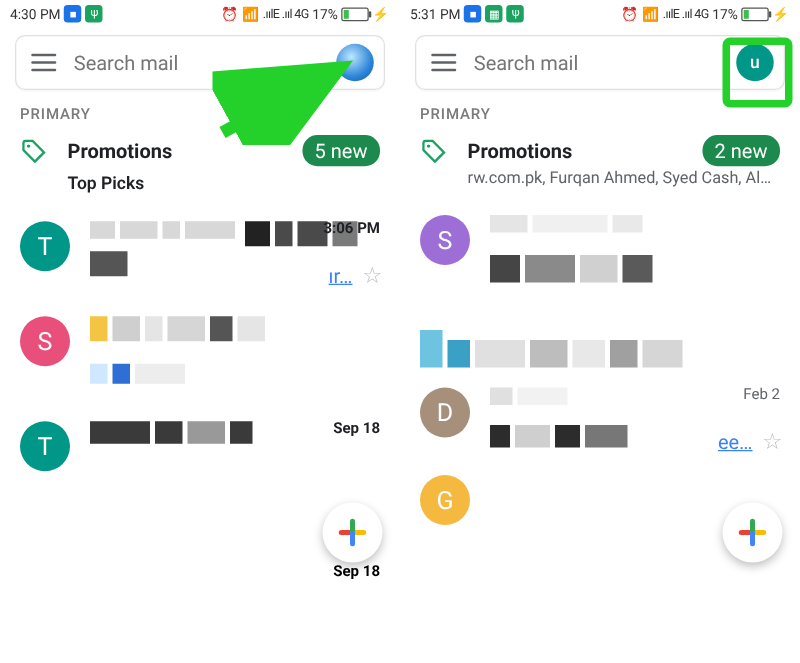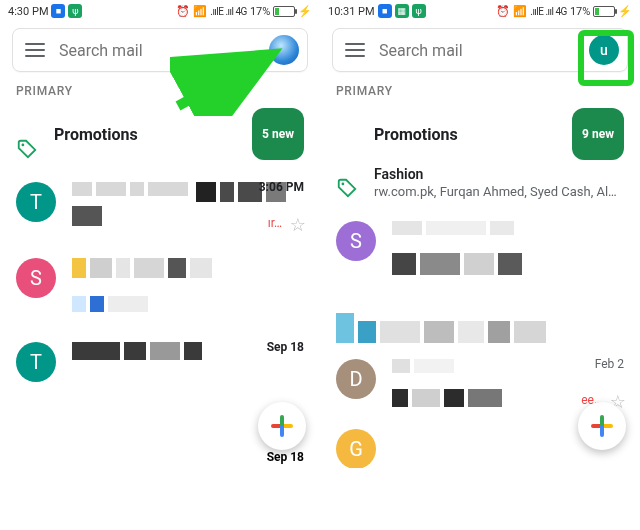--- a/index.html
+++ b/index.html
@@ -11,35 +11,35 @@
   .sb-chip { width: 14px; height: 14px; border-radius: 3px; display: flex; align-items: center; justify-content: center; color: #fff; font-size: 9px; }
   .searchwrap { padding: 6px 12px 8px; }
   .searchbar { height: 44px; border: 1px solid #e0e0e0; border-radius: 8px; display: flex; align-items: center; padding: 0 8px 0 12px; gap: 14px; box-shadow: 0 1px 1px rgba(0,0,0,.03); }
   .hamburger { width: 20px; height: 14px; display: flex; flex-direction: column; justify-content: space-between; cursor: pointer; }
   .hamburger span { height: 2px; background: #5f6368; border-radius: 1px; }
   .searchtext { flex: 1; color: #757575; font-size: 16px; }
   .avatar { width: 30px; height: 30px; border-radius: 50%; display: flex; align-items: center; justify-content: center; color: #fff; font-size: 14px; font-weight: 500; }
   .avatar.globe { background: radial-gradient(circle at 40% 35%, #bfe6ff, #2e86d8 60%, #0a58a8); }
   .avatar.circle { background: #009688; }
   .section-label { padding: 4px 16px 6px; font-size: 12px; letter-spacing: .7px; color: #7a7a7a; font-weight: 500; }
-  .promo { display: flex; align-items: flex-end; padding: 4px 16px 14px; gap: 16px; }
+  .promo { display: flex; align-items: flex-start; padding: 4px 16px 14px; gap: 16px; }
   .tag-icon { width: 22px; height: 22px; margin-top: 2px; }
   .promo-main { flex: 1; min-width: 0; }
   .promo-head { display: flex; align-items: center; justify-content: space-between; }
   .promo-title { font-size: 16px; font-weight: 700; color: #202124; }
-  .promo-badge { background: #1b8a4c; color: #fff; font-size: 12px; font-weight: 700; padding: 19px 10px; border-radius: 12px; }
+  .promo-badge { background: #1b8a4c; color: #fff; font-size: 16px; font-weight: 400; padding: 3px 10px; border-radius: 12px; }
   .promo-sub { font-size: 14px; font-weight: 600; color: #202124; margin-top: 6px; }
   .promo-line { font-size: 13px; color: #5f6368; margin-top: 2px; white-space: nowrap; overflow: hidden; text-overflow: ellipsis; }
   .conv { display: flex; align-items: flex-start; padding: 8px 16px; gap: 16px; position: relative; }
   .cav { width: 40px; height: 40px; border-radius: 50%; display: flex; align-items: center; justify-content: center; color: #fff; font-size: 20px; font-weight: 400; }
   .body { flex: 1; min-width: 0; }
   .time { position: absolute; right: 16px; top: 6px; font-size: 12px; font-weight: 700; color: #202124; }
   .time.light { font-weight: 400; color: #5f6368; }
   .star { position: absolute; right: 14px; top: 40px; color: #bdbdbd; font-size: 18px; }
-  .snip { position: absolute; right: 38px; top: 42px; font-size: 12px; color: #ef4444; }
+  .snip { position: absolute; right: 38px; top: 42px; font-size: 16px; color: #3b82f6; text-decoration: underline; }
   .blur { display: flex; flex-wrap: wrap; gap: 4px; }
   .sq { height: 14px; background: #bfbfbf; }
   .fab { position: absolute; right: 14px; bottom: 18px; width: 48px; height: 48px; border-radius: 50%; background: #fff; box-shadow: 0 3px 8px rgba(0,0,0,.25); display: flex; align-items: center; justify-content: center; }
   .plus { position: relative; width: 22px; height: 22px; }
   .plus .h { position: absolute; left: 0; top: 9px; width: 22px; height: 4px; border-radius: 2px; background: linear-gradient(to right,#ea4335 0 50%,#fbbc05 50% 100%); }
   .plus .v { position: absolute; top: 0; left: 9px; width: 4px; height: 22px; border-radius: 2px; background: linear-gradient(to bottom,#34a853 0 50%,#4285f4 50% 100%); }
   .arrow { position: absolute; pointer-events: none; }
   .highlight-box { position: absolute; border: 6px solid #24d12b; border-radius: 6px; pointer-events: none; }
   .signals { font-size: 10px; letter-spacing: -.5px; }
   .battery { width: 22px; height: 11px; border: 1px solid #555; border-radius: 2px; position: relative; }
@@ -87,20 +87,21 @@
     <div class="promo">
       <svg class="tag-icon" viewBox="0 0 24 24">
           <path fill="none" stroke="#1aa260" stroke-width="2" d="M3 5a2 2 0 0 1 2-2h6l10 10-8 8L3 11V5Z"></path>
           <circle cx="7.5" cy="7.5" r="1.5" fill="#1aa260"></circle>
         </svg>
       <div class="promo-main">
         <div class="promo-head">
           <div class="promo-title">Promotions</div>
           <div class="promo-badge">5 new</div>
         </div>
+        <div class="promo-sub">Top Picks</div>
       </div>
     </div>
 
     <div class="conv" style="height:76px">
       <div class="cav" style="background:#009688">T</div>
       <div class="body">
           <div class="blur">
         <span class="sq" style="width:20px;background:#d8d8d8"></span>
             <span class="sq" style="width:30px;background:#d8d8d8"></span>
             <span class="sq" style="width:14px;background:#d8d8d8"></span>
@@ -164,21 +165,21 @@
             <path d="M0 0 L11 5 L0 10 Z" fill="#24d12b"></path>
           </marker>
         </defs>
       <line x1="8" y1="60" x2="95" y2="12" stroke="#24d12b" stroke-width="10" marker-end="url(#ah)"></line>
     </svg>
   </div>
 
   <div class="phone">
     <div class="statusbar">
       <div class="sb-left">
-        <span>10:31 PM</span>
+        <span>5:31 PM</span>
         <span class="sb-chip" style="background:#1a73e8">■</span>
         <span class="sb-chip" style="background:#1aa260">▦</span>
         <span class="sb-chip" style="background:#1aa260">ψ</span>
       </div>
       <div class="sb-right">
         <span>⏰</span>
         <span>📶</span>
         <span class="signals">.ıılE  .ııl 4G</span>
         <span>17%</span>
         <span class="battery">
@@ -203,23 +204,22 @@
     <div class="section-label">PRIMARY</div>
 
     <div class="promo">
       <svg class="tag-icon" viewBox="0 0 24 24">
           <path fill="none" stroke="#1aa260" stroke-width="2" d="M3 5a2 2 0 0 1 2-2h6l10 10-8 8L3 11V5Z"></path>
           <circle cx="7.5" cy="7.5" r="1.5" fill="#1aa260"></circle>
         </svg>
       <div class="promo-main">
         <div class="promo-head">
           <div class="promo-title">Promotions</div>
-          <div class="promo-badge">9 new</div>
-        </div>
-        <div class="promo-sub">Fashion</div>
+          <div class="promo-badge">2 new</div>
+        </div>
         <div class="promo-line">rw.com.pk, Furqan Ahmed, Syed Cash, Al…</div>
       </div>
     </div>
 
     <div class="conv" style="height:100px">
       <div class="cav" style="background:#9d6fd6">S</div>
       <div class="body">
           <div class="blur">
         <span class="sq" style="width:30px;background:#e5e5e5"></span>
             <span class="sq" style="width:60px;background:#f0f0f0"></span>

